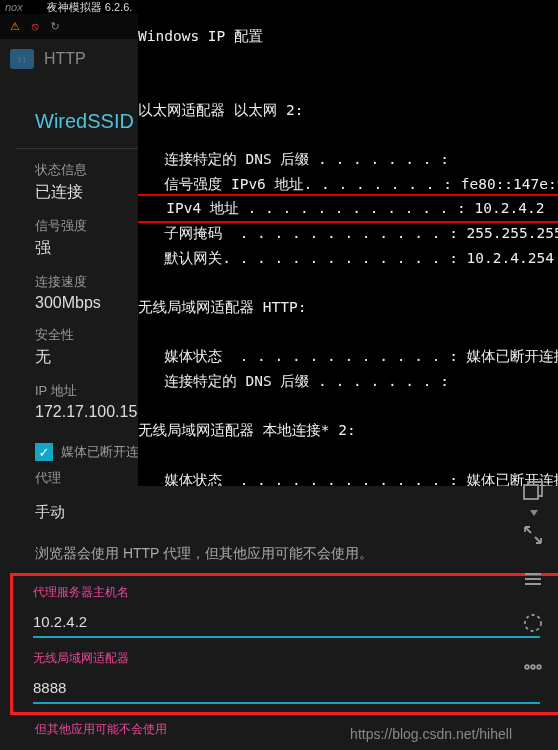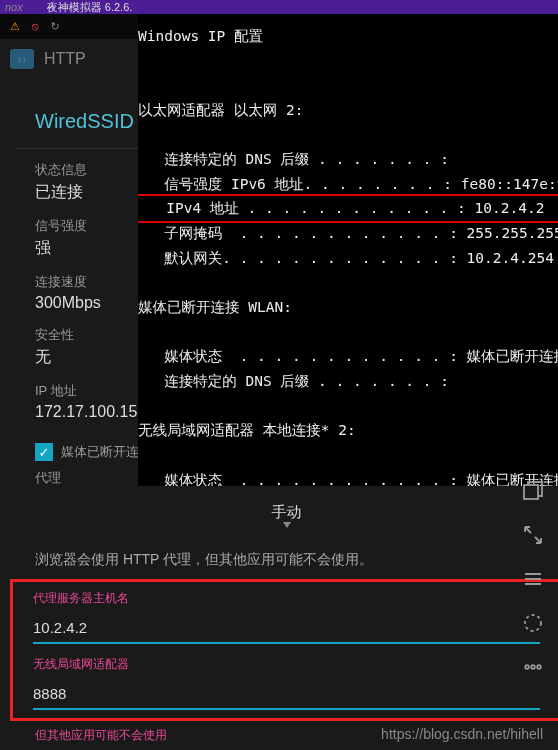--- a/index.html
+++ b/index.html
@@ -1,18 +1,18 @@
 <!DOCTYPE html>
 <html><head>
   <meta charset="utf-8">
   <style>
     * { margin: 0; padding: 0; box-sizing: border-box; }
     body { width: 558px; height: 750px; background: #1a1a1a; font-family: "Microsoft YaHei", sans-serif; color: #b0b0b0; overflow: hidden; position: relative; }
     
-    .emulator-header { background: #4c1d95; height: 14px; display: flex; align-items: center; padding: 0 5px; }
+    .emulator-header { background: #000000; height: 14px; display: flex; align-items: center; padding: 0 5px; }
     .logo-text { color: #888; font-size: 11px; font-style: italic; }
     .header-title { color: #ddd; font-size: 11px; margin-left: 24px; }
     
     .status-bar { background: #0a0a0a; height: 25px; display: flex; align-items: center; padding: 0 8px; gap: 6px; }
     .status-icon { width: 14px; height: 14px; display: flex; align-items: center; justify-content: center; font-size: 11px; }
     .warn-icon { color: #ff8800; }
     .stop-icon { color: #ff4444; }
     .refresh-icon { color: #888; }
     
     .wlan-header { background: #1a1a1a; height: 40px; display: flex; align-items: center; padding: 0 10px; gap: 10px; color: #888; font-size: 16px; }
@@ -23,21 +23,21 @@
     
     .info-section { padding: 12px 20px 0; }
     .info-label { color: #999; font-size: 13px; margin-bottom: 3px; }
     .info-value { color: #ddd; font-size: 16px; margin-bottom: 14px; }
     
     .checkbox-row { display: flex; align-items: center; gap: 8px; padding: 8px 0; }
     .checkbox { width: 18px; height: 18px; background: #14a5c4; display: flex; align-items: center; justify-content: center; color: #fff; font-size: 13px; }
     .checkbox-label { color: #999; font-size: 13px; }
     
     .dropdown-row { padding: 8px 0; }
-    .dropdown-value { color: #ddd; font-size: 15px; padding: 5px 0; display: flex; align-items: center; justify-content: space-between; flex-direction: column; }
+    .dropdown-value { color: #ddd; font-size: 15px; padding: 5px 0; display: flex; align-items: center; justify-content: space-between; }
     .triangle { width: 0; height: 0; border-left: 4px solid transparent; border-right: 4px solid transparent; border-bottom: 6px solid #888; transform: rotate(180deg); }
     
     .proxy-note { color: #aaa; font-size: 14px; padding: 10px 20px; }
     
     .red-box { border: 3px solid #e22; padding: 2px 0; margin: 0 -5px; }
     
     .input-group { padding: 6px 20px; }
     .input-label { color: #ec4899; font-size: 12px; margin-bottom: 6px; }
     .input-field { width: 100%; background: transparent; border: none; border-bottom: 2px solid #14a5c4; color: #ddd; font-size: 15px; padding: 6px 0; outline: none; }
     .input-field.inactive-underline { border-bottom: 1px solid #555; }
@@ -45,21 +45,21 @@
     
     
     .terminal { position: absolute; left: 138px; top: 14px; right: 0; height: 472px; background: #000; font-family: "SimSun", monospace; color: #eee; font-size: 14.5px; padding: 10px 0 0 0; line-height: 1.7; z-index: 5; white-space: pre; overflow: hidden; }
     .term-highlight { border: 2px solid #d00; display: inline-block; padding: 0 2px; margin: -2px; }
     
     
     .right-toolbar { position: absolute; right: 0; top: 470px; width: 50px; display: flex; flex-direction: column; gap: 18px; align-items: center; z-index: 10; padding-top: 8px; }
     .tool-btn { width: 26px; height: 26px; display: flex; align-items: center; justify-content: center; color: #aaa; cursor: pointer; }
     .tool-btn svg { width: 24px; height: 24px; fill: none; stroke: #999; stroke-width: 1.8; }
     
-    .watermark { position: absolute; bottom: 8px; right: 15px; color: #888; font-size: 14px; z-index: 20; }
+    .watermark { position: absolute; bottom: 8px; right: 46px; color: #888; font-size: 14px; z-index: 20; }
   </style>
 </head>
 <body>
 
 <div class="emulator-header">
   <span class="logo-text">nox</span>
   <span class="header-title">夜神模拟器 6.2.6.</span>
 </div>
 
 <div class="status-bar">
@@ -130,21 +130,21 @@
 
 
 <span>以太网适配器 以太网 2:</span>
 
 <span>   连接特定的 DNS 后缀 . . . . . . . :</span>
 <span>   信号强度 IPv6 地址. . . . . . . . :</span> <span>fe80::147e:9f7</span>
 <span class="term-highlight"><span>   IPv4 地址 . . . . . . . . . . . . :</span><span> 10.2.4.2   </span></span>
 <span>   子网掩码  . . . . . . . . . . . . : 255.255.255.0</span>
 <span>   默认网关. . . . . . . . . . . . . : 10.2.4.254</span>
 
-<span>媒体已断开连接 WLAN:</span>
+<span>无线局域网适配器 HTTP:</span>
 
 <span>   媒体状态  . . . . . . . . . . . . : 媒体已断开连接</span>
 <span>   连接特定的 DNS 后缀 . . . . . . . :</span>
 
 <span>无线局域网适配器 本地连接* 2:</span>
 
 <span>   媒体状态  . . . . . . . . . . . . : 媒体已断开连接</span>
 
 
 

